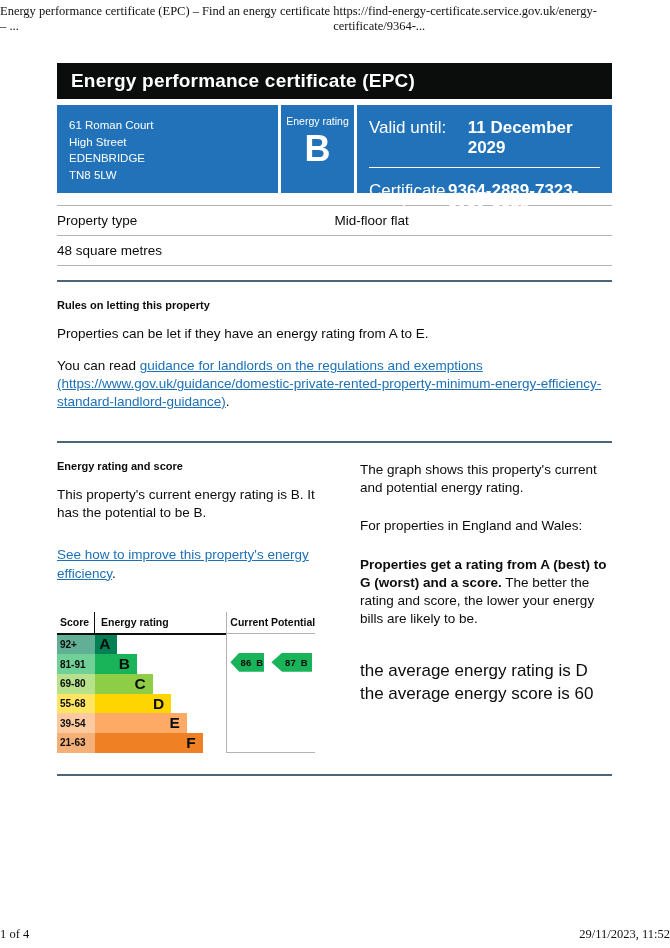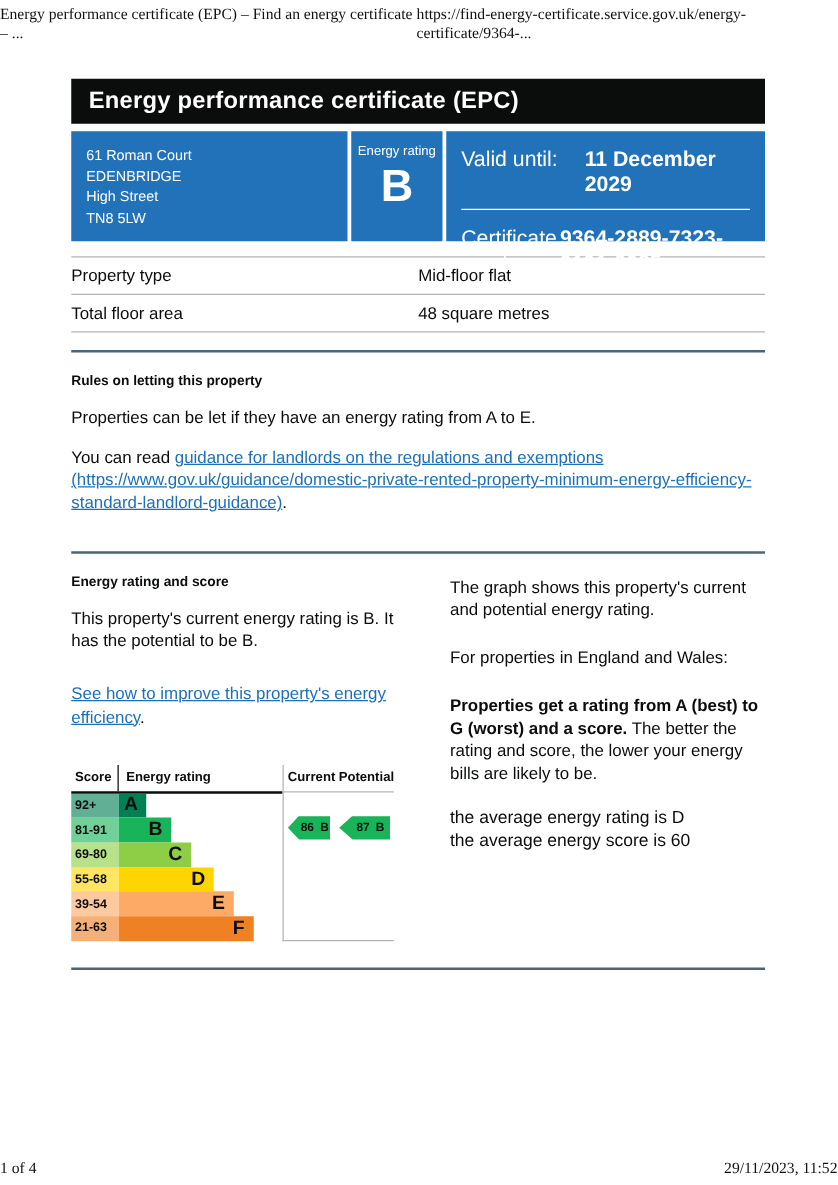--- a/index.html
+++ b/index.html
@@ -36,21 +36,21 @@
 
   hr.section{border:none;border-top:2px solid #4c6577;margin:14px 0 0 0;}
   h2{font-size:11px;font-weight:bold;margin:17px 0 0 0;}
   p{font-size:13.5px;line-height:1.34;margin:14px 0 0 0;}
   a.link{color:#1d70b8;text-decoration:underline;cursor:pointer;overflow-wrap:break-word;word-break:break-word;}
 
   .twocol{display:flex;gap:31px;margin-top:0;}
   .col-left{width:272px;}
   .col-right{width:252px;padding-top:4px;}
   .col-right p.spaced{margin-top:20px;}
-  .avg-lines{font-size:14px;line-height:1.34;margin-top:16px;}
+  .avg-lines{font-size:17px;line-height:1.34;margin-top:32px;}
 
   .link-block{display:inline-block;margin-top:24px;font-size:13.5px;line-height:1.34;}
 
   
   .epc{margin-top:29px;width:258px;display:flex;font-family:"Liberation Sans", sans-serif;}
   .epc-left{width:170px;}
   .epc-head{display:flex;height:21px;border-bottom:2px solid #0b0c0c;align-items:center;}
   .epc-head .h-score{width:38px;font-size:10.5px;font-weight:bold;padding-left:3px;
         border-right:1px solid #0b0c0c;height:100%;display:flex;align-items:center;box-sizing:border-box;}
   .epc-head .h-rating{font-size:10.5px;font-weight:bold;padding-left:6px;}
@@ -83,22 +83,22 @@
 
   <div class="content">
 
     <div class="banner">
       <h1>Energy performance certificate (EPC)</h1>
     </div>
 
     <div class="summary">
       <div class="cell sum-address">
         <div>61 Roman Court</div>
+        <div>High Street</div>
         <div>EDENBRIDGE</div>
-        <div>High Street</div>
         <div>TN8 5LW</div>
       </div>
       <div class="cell sum-rating">
         <div class="lbl">Energy rating</div>
         <div class="big">B</div>
       </div>
       <div class="cell sum-valid">
         <div class="sum-row first">
           <div class="lbl">Valid until:</div>
           <div class="val">11 December 2029</div>
@@ -109,21 +109,20 @@
         </div>
       </div>
     </div>
 
     <div class="ptable">
       <div class="row">
         <div class="lbl">Property type</div>
         <div class="val">Mid-floor flat</div>
       </div>
       <div class="row">
-        <div class="lbl">Total floor area</div>
         <div class="val">48 square metres</div>
       </div>
     </div>
 
     <hr class="section">
 
     <h2>Rules on letting this property</h2>
     <p>Properties can be let if they have an energy rating from A to E.</p>
     <p><span>You can read </span><a class="link">guidance for landlords on the regulations and exemptions (https://www.gov.uk/guidance/domestic-private-rented-property-minimum-energy-efficiency-standard-landlord-guidance)</a><span>.</span></p>
 

